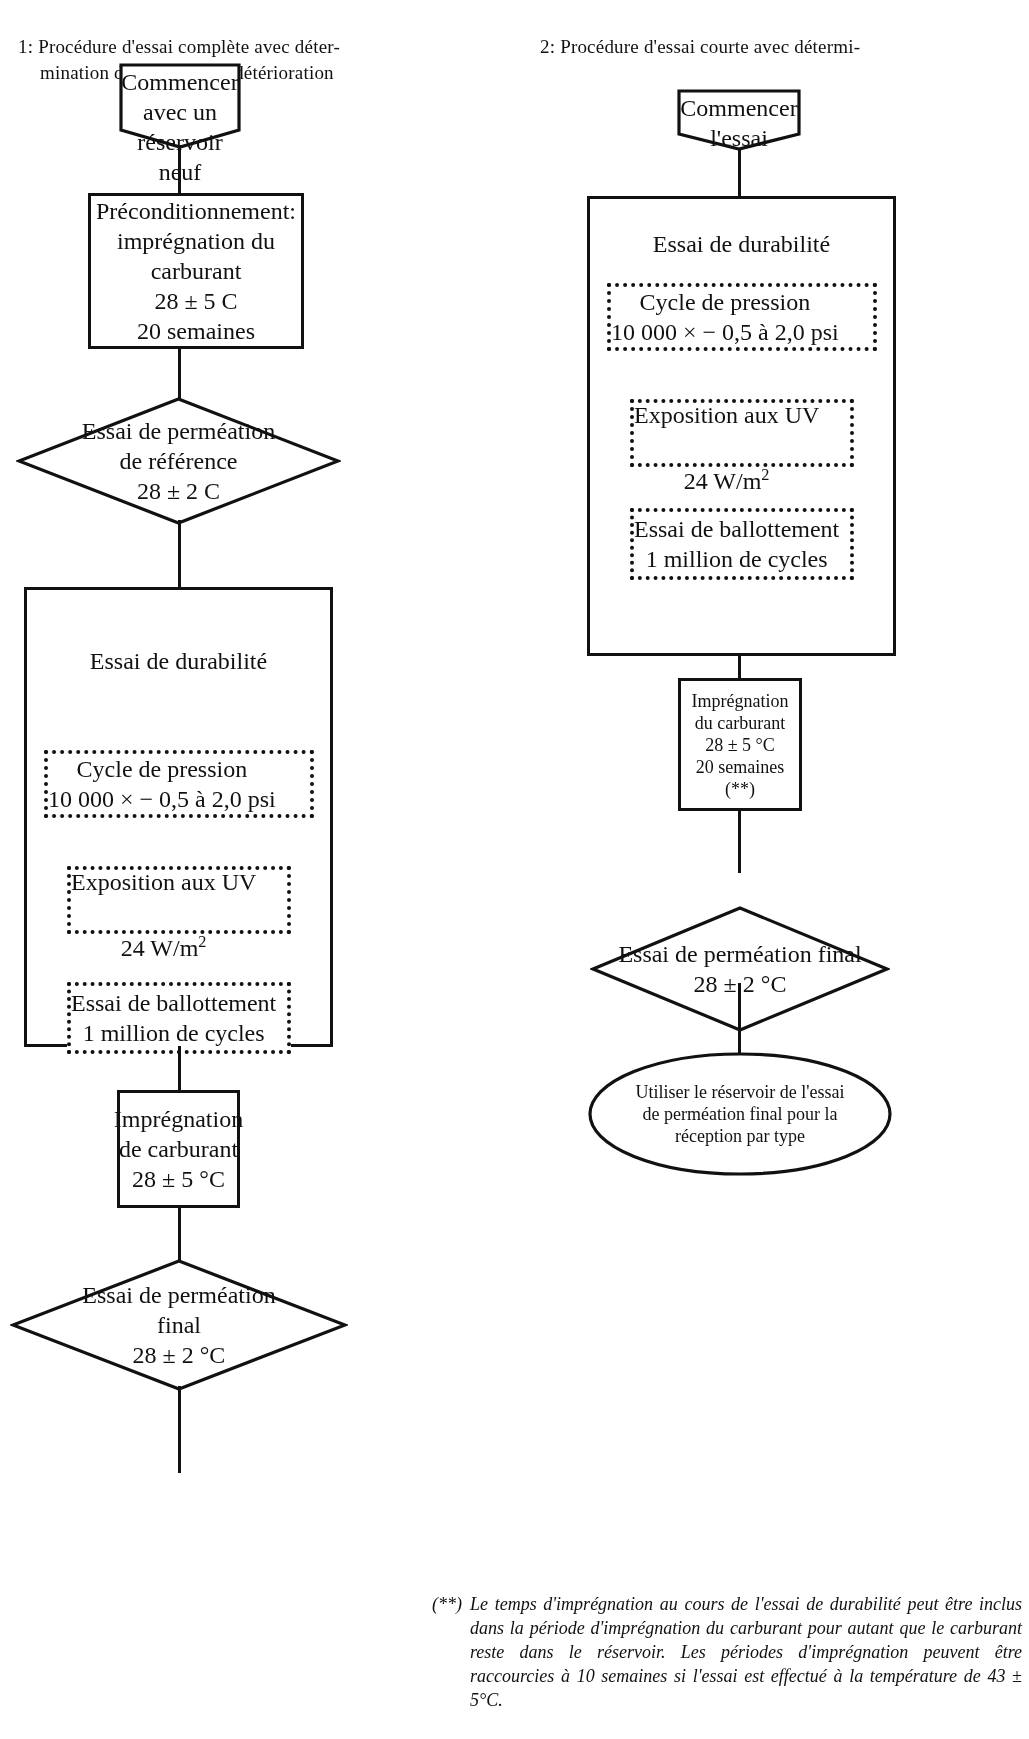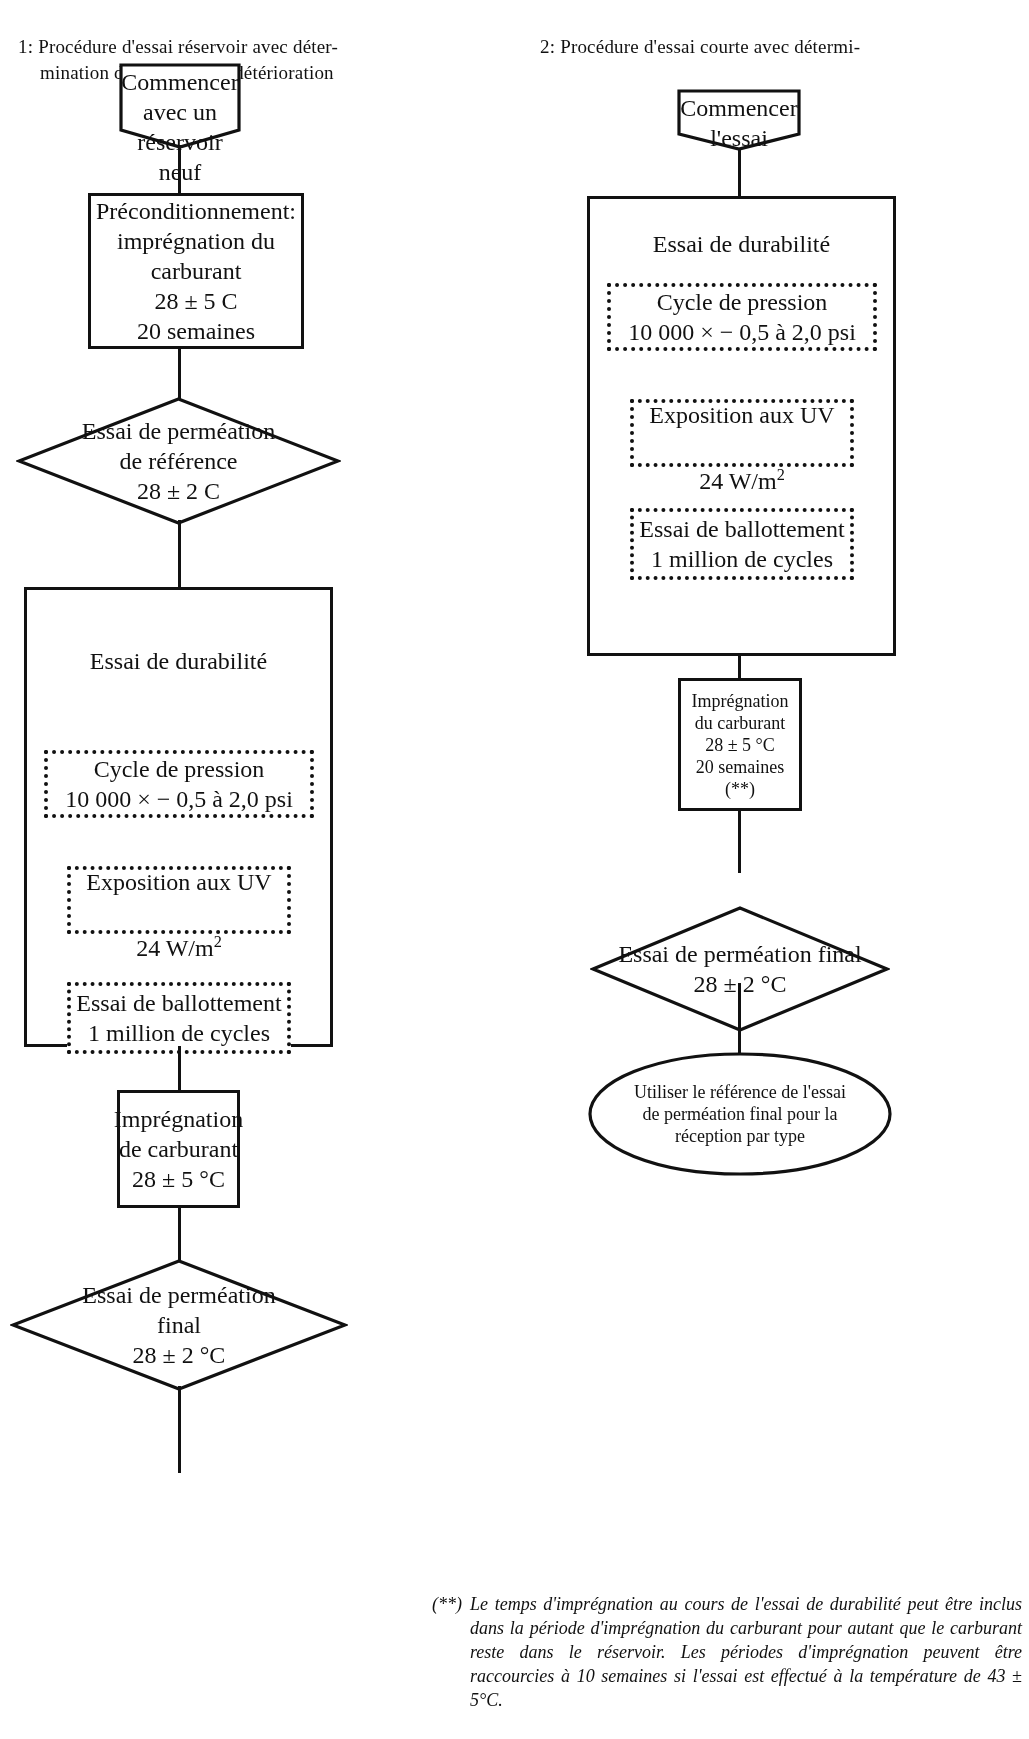--- a/index.html
+++ b/index.html
@@ -45,21 +45,21 @@
     box-sizing:border-box;
     display:flex;align-items:center;justify-content:center;
   }
 
   
   .dotbox{
     position:absolute;
     border:4px dotted #111;
     background:#fff;
     box-sizing:border-box;
-    display:flex;align-items:center;justify-content:center;
+    display:flex;align-items:center;
   }
 
   
   .banner{position:absolute;}
   .banner svg{position:absolute;left:0;top:0;}
   .banner .lbl{
     position:absolute;left:0;top:0;width:100%;
     text-align:center;
     padding-top:5px;
     box-sizing:border-box;
@@ -89,21 +89,21 @@
   #footnote .marker{position:absolute;left:0;top:0;font-style:italic;}
   #footnote .body{display:block;padding-left:38px;text-align:justify;font-family:Liberation Serif, serif;}
   sup{font-size:.68em;vertical-align:super;}
 </style>
 </head>
 <body>
 
 <div class="col" id="col1">
 
   <div class="heading" id="head1">
-    <span>1:  Procédure d'essai réservoir avec déter-</span>
+    <span>1:  Procédure d'essai complète avec déter-</span>
     <span class="ind">mination d'un facteur de détérioration</span>
   </div>
 
   <div class="banner" style="left:118px;top:62px;width:124px;height:88px;">
     <svg width="124" height="88" viewBox="0 0 124 88">
       <polygon points="3,3 121,3 121,68 62,85 3,68" fill="#fff" stroke="#111" stroke-width="3.2" stroke-linejoin="miter"></polygon>
     </svg>
     <div class="lbl nodetext">Commencer
 avec un
 réservoir
@@ -240,21 +240,21 @@
       </div>
   </div>
 
   <div class="vline" style="left:224px;top:983px;height:73px;"></div>
 
   <div class="ellipse" style="left:73px;top:1051px;width:306px;height:126px;">
     <svg width="306" height="126" viewBox="0 0 306 126">
       <ellipse cx="153" cy="63" rx="150" ry="60" fill="#fff" stroke="#111" stroke-width="3.2"></ellipse>
     </svg>
     <div class="lbl">
-        <span class="nodetext sm">Utiliser le référence de l'essai
+        <span class="nodetext sm">Utiliser le réservoir de l'essai
 de perméation final pour la
 réception par type</span>
       </div>
   </div>
 </div>
 
 <div id="footnote">
   <span class="marker">(**)</span>
   <span class="body">Le temps d'imprégnation au cours de l'essai de durabilité peut être inclus dans la période d'imprégnation du carburant pour autant que le carburant reste dans le réservoir. Les périodes d'imprégnation peuvent être raccourcies à 10 semaines si l'essai est effectué à la température de 43 ± 5°C.</span>
 </div>

